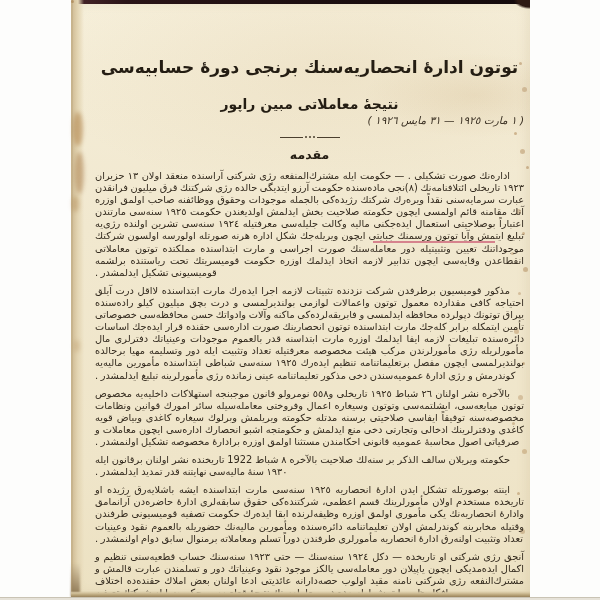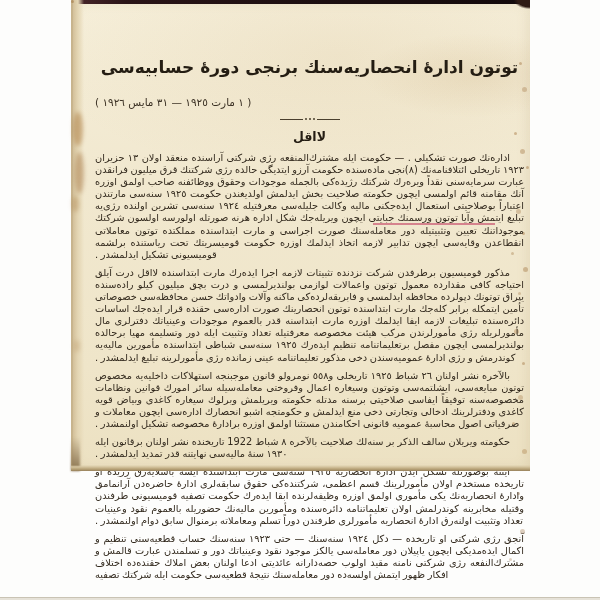--- a/index.html
+++ b/index.html
@@ -5,21 +5,21 @@
   :root{
     --page:#f1e8cf; --page-light:#f6efda; --page-edge:#dccba6;
     --ink:#32291d; --ink-dark:#241d13; --underline:#cc6177;
     --topbar:#1c0e10; --floor:#e6e2d8;
   }
   *{margin:0;padding:0;box-sizing:border-box;}
   html,body{width:600px;height:600px;overflow:hidden;background:#ffffff;}
   .scan{position:relative;width:600px;height:600px;background:#fdfdfc;
         font-family:"DejaVu Sans",sans-serif;}
   
-  .page{position:absolute;left:71px;top:0;width:459px;height:471px;
+  .page{position:absolute;left:71px;top:0;width:459px;height:597px;
         background:
           radial-gradient(ellipse 420px 180px at 58% 12%, rgba(185,145,80,0.10), transparent 70%),
           radial-gradient(ellipse 160px 60px at 88% 16%, rgba(180,140,80,0.14), transparent 70%),
           linear-gradient(180deg, var(--page-light) 0%, var(--page) 38%, #efe5c9 78%, #ece1c2 100%);
         box-shadow:inset 0 0 14px rgba(150,120,70,0.18);}
   .top-bar{position:absolute;left:0;top:0;width:100%;height:4px;
         background:linear-gradient(90deg,#4a272b 0%,#2a1417 12%,var(--topbar) 55%,#140a0c 100%);}
   .top-corner{position:absolute;right:0;top:0;width:16px;height:9px;
         background:radial-gradient(ellipse at top right,#2e1a14 55%,transparent 72%);}
   .gutter{position:absolute;left:0;top:0;width:13px;height:100%;
@@ -57,22 +57,22 @@
           446px 492px 0 0   rgba(150,100,45,0.36),
           450px 530px 0 1px rgba(150,100,45,0.30),
           438px 558px 0 0   rgba(150,100,45,0.28);}
   
   .content{position:absolute;left:24px;right:6px;top:0;height:100%;
         direction:rtl;color:var(--ink);}
   .title1{margin-top:55px;text-align:center;font-size:17px;line-height:24px;
         font-weight:bold;color:var(--ink-dark);letter-spacing:-0.5px;filter:blur(0.35px);}
   .title2{margin-top:15px;text-align:center;font-size:14px;line-height:20px;
         font-weight:bold;color:var(--ink-dark);filter:blur(0.35px);}
-  .dateline{margin-top:17px;text-align:left;font-size:10.5px;color:#3a3023;
-        filter:blur(0.25px);}
+  .dateline{text-align:right;font-size:10.5px;color:#3a3023;
+        filter:blur(0.25px);font-style:italic;}
   .divider{margin:10px auto 0;width:60px;display:flex;align-items:center;
         justify-content:center;gap:2px;}
   .divider .rule{flex:1;height:1px;background:#4a3f2e;}
   .divider .dot{width:2px;height:2px;border-radius:50%;background:#4a3f2e;}
   .section-heading{margin-top:9px;text-align:center;font-size:12.5px;font-weight:bold;
         color:var(--ink-dark);filter:blur(0.4px);}
   .body-text{margin-top:8px;}
   .body-text p{font-size:9.8px;line-height:12.1px;text-align:justify;text-align-last:left;
         text-indent:14px;margin-bottom:6px;color:var(--ink);filter:blur(0.28px);
         word-spacing:-0.5px;}
@@ -89,29 +89,30 @@
     <div class="gutter"></div>
     <div class="gutter-stain gs1"></div>
     <div class="gutter-stain gs2"></div>
     <div class="gutter-stain gs3"></div>
     <div class="gutter-stain gs4"></div>
     <div class="foxing"></div>
     <div class="corner-bl"></div>
 
     <div class="content">
       <div class="title1">توتون ادارهٔ انحصاریه‌سنك برنجی دورهٔ حسابیه‌سی</div>
+      <div class="title2">نتیجهٔ معاملاتی مبین راپور</div>
       <div class="dateline">( ١ مارت ١٩٢٥ — ٣١ مايس ١٩٢٦ )</div>
       <div class="divider">
         <span class="rule"></span>
         <span class="dot"></span>
         <span class="dot"></span>
         <span class="dot"></span>
         <span class="rule"></span>
       </div>
-      <div class="section-heading">لااقل</div>
+      <div class="section-heading">مقدمه</div>
 
       <div class="body-text">
         <p><span>اداره‌نك صورت تشكیلی . — حكومت ایله مشترك‌المنفعه رژی شركتی آراسنده منعقد اولان ١٣ حزیران ١٩٢٣ تاریخلی ائتلافنامه‌نك (٨)نجی ماده‌سنده حكومت آرزو ایتدیگی حالده رژی شركتنك قرق میلیون فرانقدن عبارت سرمایه‌سنی نقداً ویره‌رك شركتك رژیده‌كی بالجمله موجودات وحقوق ووظائفنه صاحب اولمق اوزره آنك مقامنه قائم اولمسی ایچون حكومته صلاحیت بخش ایدلمش اولدیغندن حكومت ١٩٢٥ سنه‌سی مارتندن اعتباراً </span><span class="redline">بوصلاحیتی استعمال ایده‌جكنی</span><span> مالیه وكالت جلیله‌سی معرفتیله ١٩٢٤ سنه‌سی تشرین اولنده رژی‌یه تبلیغ ایتمش وآیا توتون ورسمنك جبایتی ایچون ویریله‌جك شكل اداره هرنه صورتله اولورسه اولسون شركتك موجوداتنك تعیین وتثبیتیله دور معامله‌سنك صورت اجراسی و مارت ابتداسنده مملكتده توتون معاملاتی انقطاعدن وقایه‌سی ایچون تدابیر لازمه اتخاذ ایدلمك اوزره حكومت قومیسریتك تحت ریاستنده برلشمه قومیسیونی تشكیل ایدلمشدر .</span></p>
         <p>مذكور قومیسیون برطرفدن شركت نزدنده تثبیتات لازمه اجرا ایده‌رك مارت ابتداسنده لااقل درت آیلق احتیاجه كافی مقدارده معمول توتون واعمالات لوازمی بولندیرلمسی و درت بچق میلیون كیلو راده‌سنده یپراق توتونك دپولرده محافظه ایدلمسی و فابریقه‌لرده‌كی ماكنه وآلات وادواتك حسن محافظه‌سی خصوصاتی تأمین ایتمكله برابر كله‌جك مارت ابتداسنده توتون انحصارینك صورت اداره‌سی حقنده قرار ایده‌جك اساسات دائره‌سنده تبلیغات لازمه ایفا ایدلمك اوزره مارت ابتداسنه قدر بالعموم موجودات وعینیاتك دفترلری مال مأمورلریله رژی مأمورلرندن مركب هیئت مخصوصه معرفتیله تعداد وتثبیت ایله دور وتسلیمه مهیا برحالده بولندیرلمسی ایچون مفصل برتعلیماتنامه تنظیم ایده‌رك ١٩٢٥ سنه‌سی شباطی ابتداسنده مأمورین مالیه‌یه كوندرمش و رژی ادارهٔ عمومیه‌سندن دخی مذكور تعلیماتنامه عینی زمانده رژی مأمورلرینه تبلیغ ایدلمشدر .</p>
         <p>بالآخره نشر اولنان ٢٦ شباط ١٩٢٥ تاریخلی و٥٥٨ نومرولو قانون موجبنجه استهلاكات داخلیه‌یه مخصوص توتون مبایعه‌سی، ایشلتمه‌سی وتوتون وسیغاره اعمال وفروختی معامله‌سیله سائر امورك قوانین ونظامات مخصوصه‌سنه توفیقاً ایفاسی صلاحیتی برسنه مدتله حكومته ویریلمش وبرلوك سیغاره كاغدی وبیاض قویه كاغدی ودفترلرینك ادخالی وتجارتی دخی منع ایدلمش و حكومتجه اشبو انحصارك اداره‌سی ایچون معاملات و صرفیاتی اصول محاسبهٔ عمومیه قانونی احكامندن مستثنا اولمق اوزره برادارهٔ مخصوصه تشكیل اولنمشدر .</p>
         <p>حكومته ویریلان سالف الذكر بر سنه‌لك صلاحیت بالآخره ٨ شباط 1922 تاریخنده نشر اولنان برقانون ایله ١٩٣٠ سنهٔ مالیه‌سی نهایتنه قدر تمدید ایدلمشدر .</p>
         <p>اینته بوصورتله تشكل ایدن ادارهٔ انحصاریه ١٩٢٥ سنه‌سی مارت ابتداسنده ایشه باشلایه‌رق رژیده او تاریخده مستخدم اولان مأمورلرینك قسم اعظمی، شركتنده‌كی حقوق سابقه‌لری ادارهٔ حاضره‌دن آرانمامق وادارهٔ انحصاریه‌نك یكی مأموری اولمق اوزره وظیفه‌لرنده ابقا ایده‌رك حكومت تصفیه قومیسیونی طرفندن وقتیله مخابرینه كوندرلمش اولان تعلیماتنامه دائره‌سنده ومأمورین مالیه‌نك حضوریله بالعموم نقود وعینیات تعداد وتثبیت اولنه‌رق ادارهٔ انحصاریه مأمورلری طرفندن دوراً تسلم ومعاملاته برمنوال سابق دوام اولنمشدر .</p>
         <p class="no-indent">آنجق رژی شركتی او تاریخده — دكل ١٩٢٤ سنه‌سنك — حتی ١٩٢٣ سنه‌سنك حساب قطعیه‌سنی تنظیم و اكمال ایده‌مدیكی ایچون یاپیلان دور معامله‌سی یالكز موجود نقود وعینیاتك دور و تسلمندن عبارت قالمش و مشترك‌النفعه رژی شركتی نامنه مقید اولوب حصه‌دارانه عائدیتی ادعا اولنان بعض املاك حقنده‌ده اختلاف افكار ظهور ایتمش اولسه‌ده دور معامله‌سنك نتیجهٔ قطعیه‌سی حكومت ایله شركتك تصفیه</p>
       </div>
     </div>

